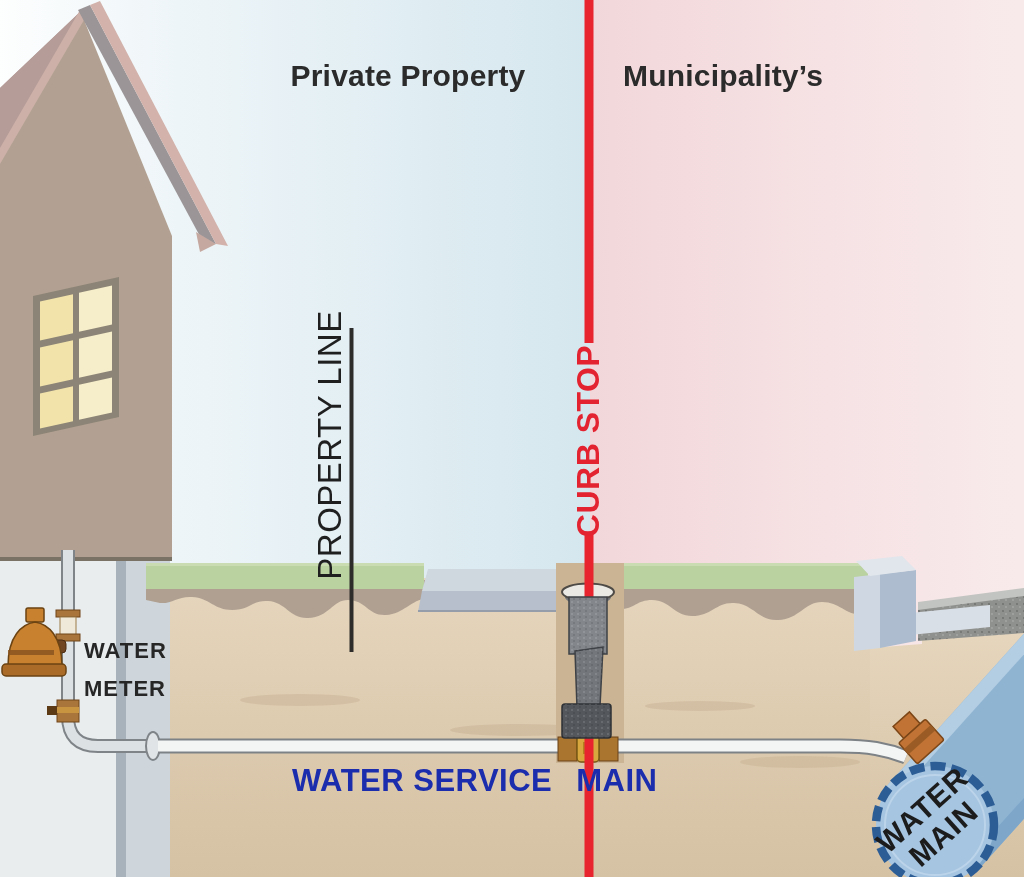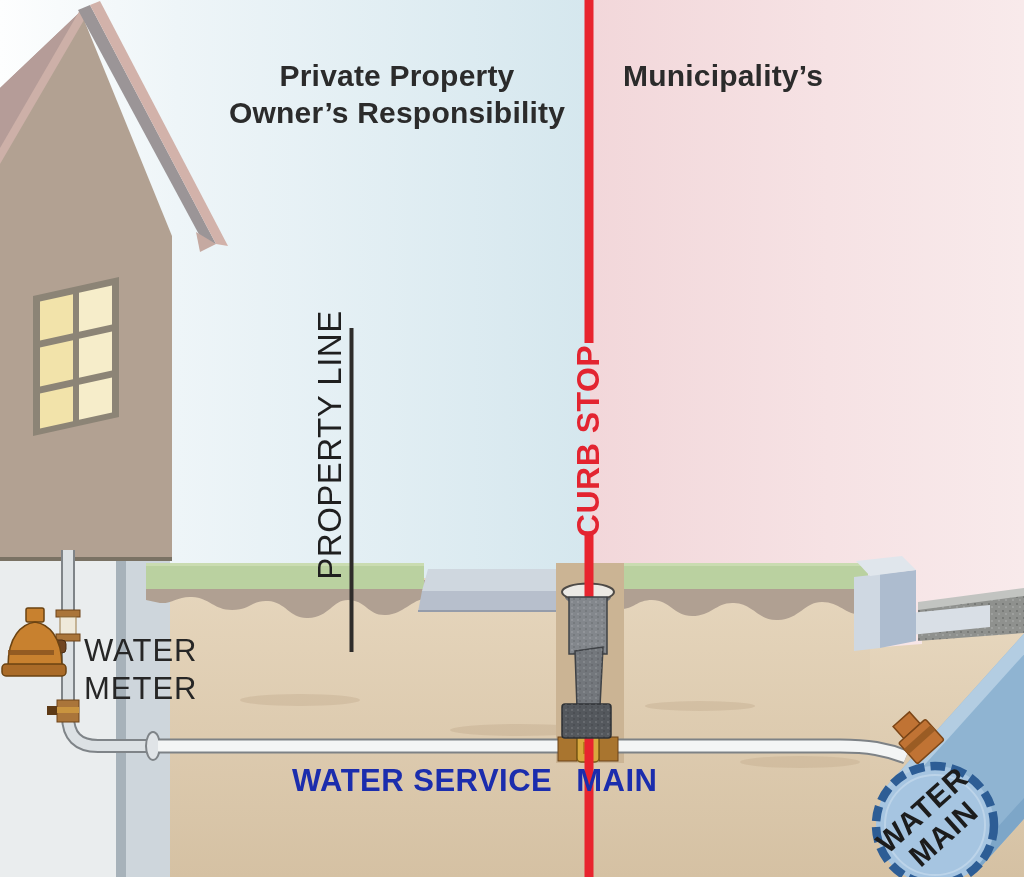--- a/index.html
+++ b/index.html
@@ -6,33 +6,33 @@
   #stage{
     position:relative;width:1024px;height:877px;overflow:hidden;
     font-family:"Liberation Sans","DejaVu Sans",sans-serif;
   }
   .sky{position:absolute;top:0;height:877px;}
   #sky-left{left:0;width:590px;background:linear-gradient(90deg,#fdfefe 0%,#eef5f8 30%,#d5e7ee 100%);}
   #sky-right{left:590px;width:434px;background:linear-gradient(90deg,#f2d7da 0%,#f6e2e4 55%,#f8eaeb 100%);}
   #scene{position:absolute;left:0;top:0;}
   .lbl{position:absolute;white-space:nowrap;}
   .title{font-weight:bold;font-size:30px;line-height:37px;color:#2b2b2b;letter-spacing:.2px;}
-  #title-left{left:227px;top:57px;width:340px;text-align:center;}
+  #title-left{left:238px;top:57px;width:340px;text-align:center;}
   #title-right{left:623px;top:57px;width:300px;text-align:left;}
   #property-line-label{
     left:330px;top:445px;transform:translate(-50%,-50%) rotate(-90deg);
     font-size:33px;font-weight:400;color:#1f1f1f;letter-spacing:0.5px;
   }
   #curb-stop-label{
     left:588px;top:441px;transform:translate(-50%,-50%) rotate(-90deg);
     font-size:32px;font-weight:bold;color:#e32430;letter-spacing:0.5px;
   }
   #water-meter-label{
     left:84px;top:632px;width:160px;white-space:normal;
-    font-weight:normal;font-size:31px;line-height:38px;color:#262626;letter-spacing:1px;
+    font-weight:bold;font-size:22px;line-height:38px;color:#262626;letter-spacing:1px;
   }
   #service-line-label{
     left:292px;top:763px;display:flex;gap:24px;
     font-weight:bold;font-size:31px;color:#1b2dad;letter-spacing:0.5px;
   }
   #water-main-label{
     left:933px;top:822px;width:132px;white-space:normal;text-align:center;
     transform:translate(-50%,-50%) rotate(-42deg);
     font-weight:bold;font-size:30px;line-height:32px;color:#1c1c1c;letter-spacing:1px;
   }
@@ -207,21 +207,20 @@
       <polygon points="575,651 603,647 600,706 577,708" fill="url(#tubetex)"></polygon>
       <rect x="562" y="704" width="49" height="34" rx="3" fill="#54585d" stroke="#2f3236" stroke-width="1.5"></rect>
       <rect x="562" y="704" width="49" height="34" fill="url(#tubetex)"></rect>
     </g>
 
     <rect x="349.5" y="328" width="4" height="324" fill="#2e2c2a"></rect>
   </svg>
 
   <div id="title-left" class="lbl title">
     <div>Private Property</div>
-    <div>Owner’s Responsibility</div>
   </div>
 
   <div id="title-right" class="lbl title">
     <div>Municipality’s</div>
   </div>
 
   <div id="property-line-label" class="lbl">PROPERTY LINE</div>
 
   <div id="curb-stop-label" class="lbl">CURB STOP</div>
 

